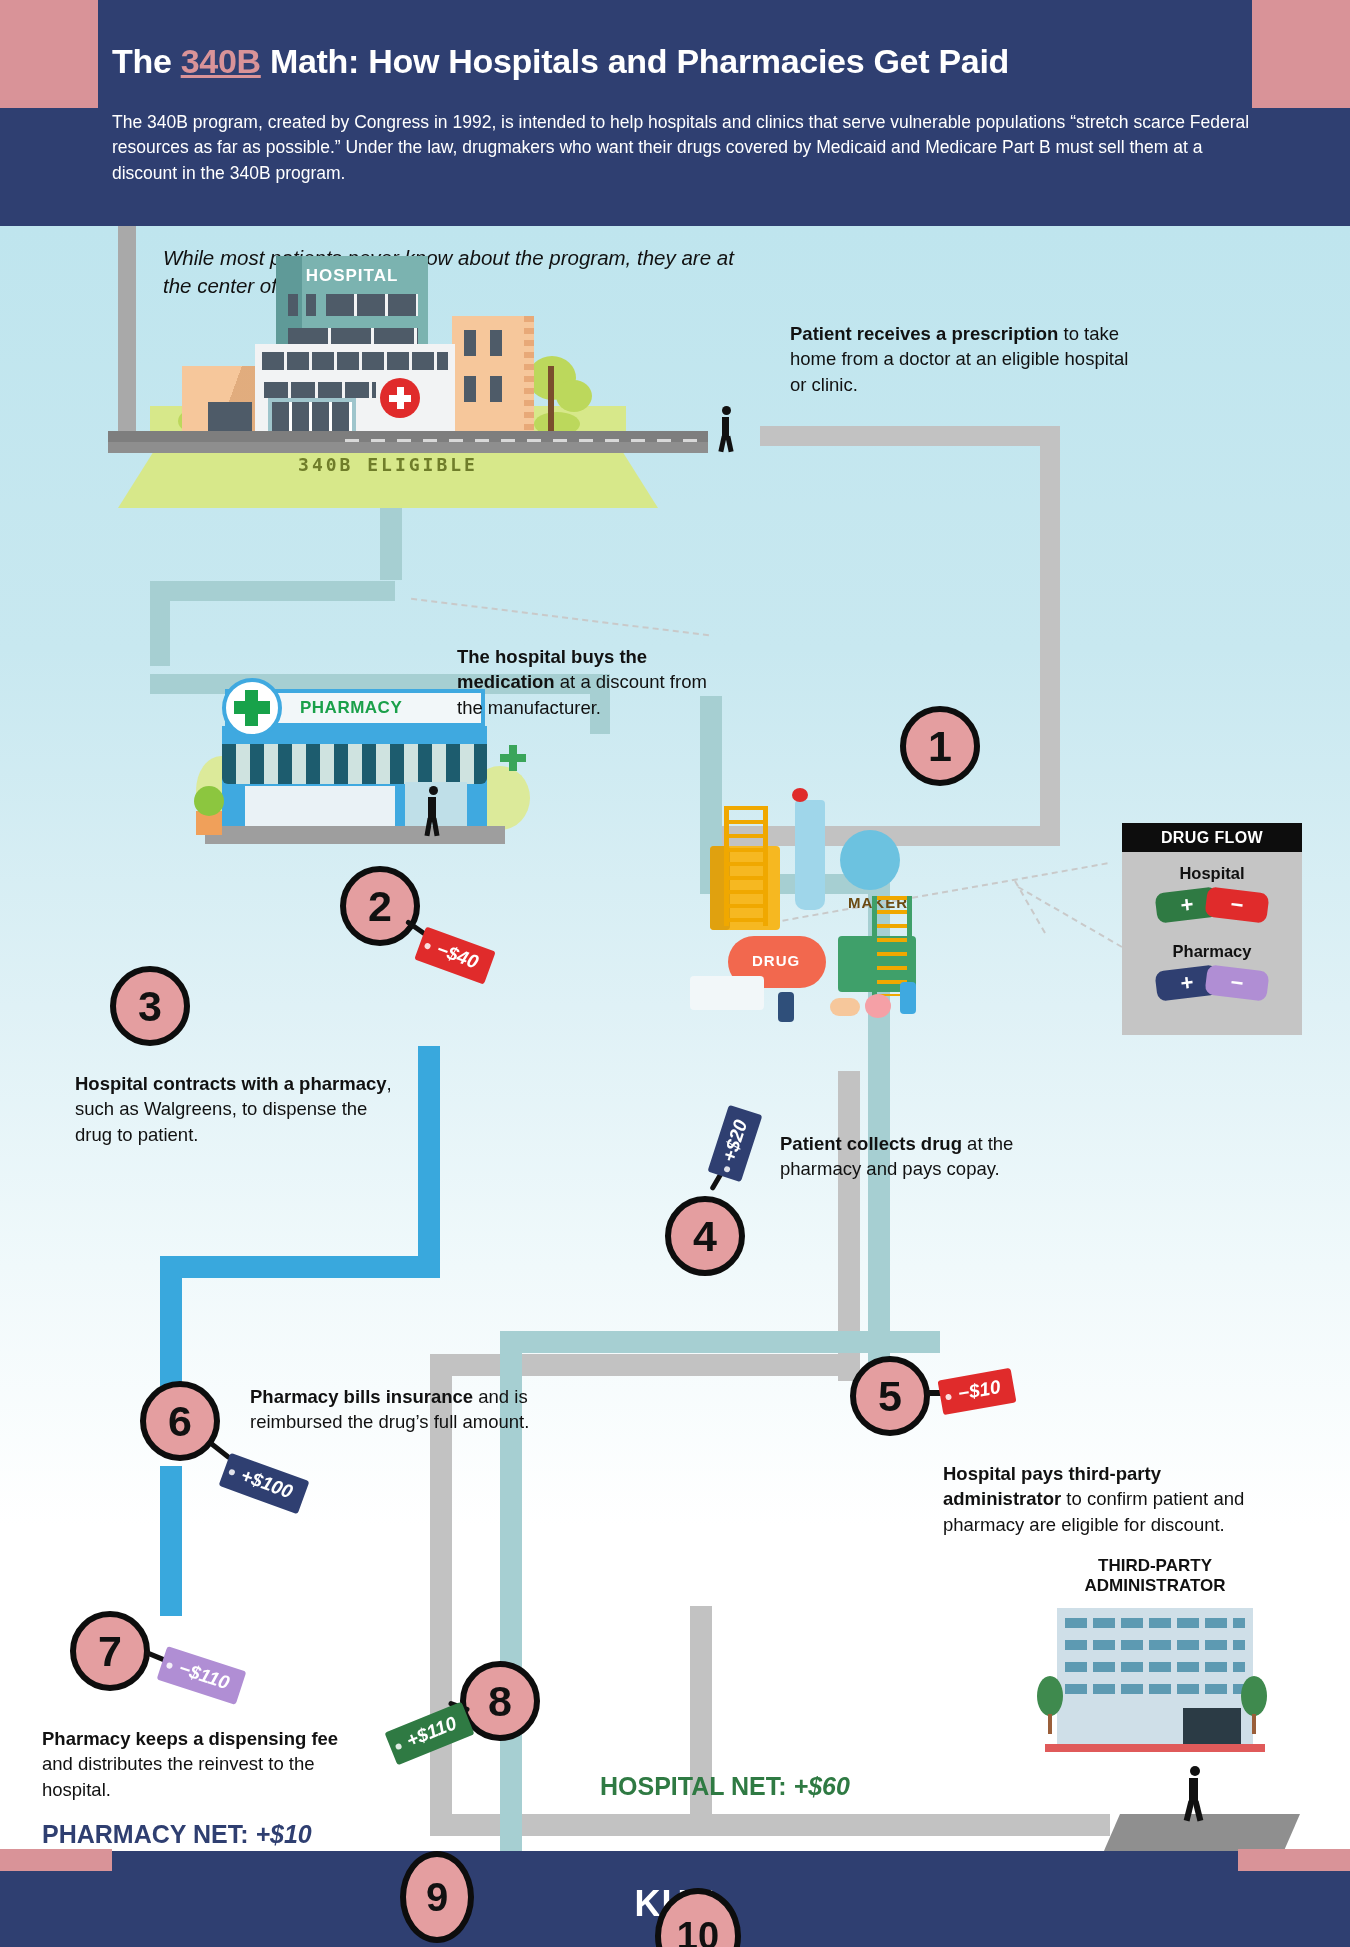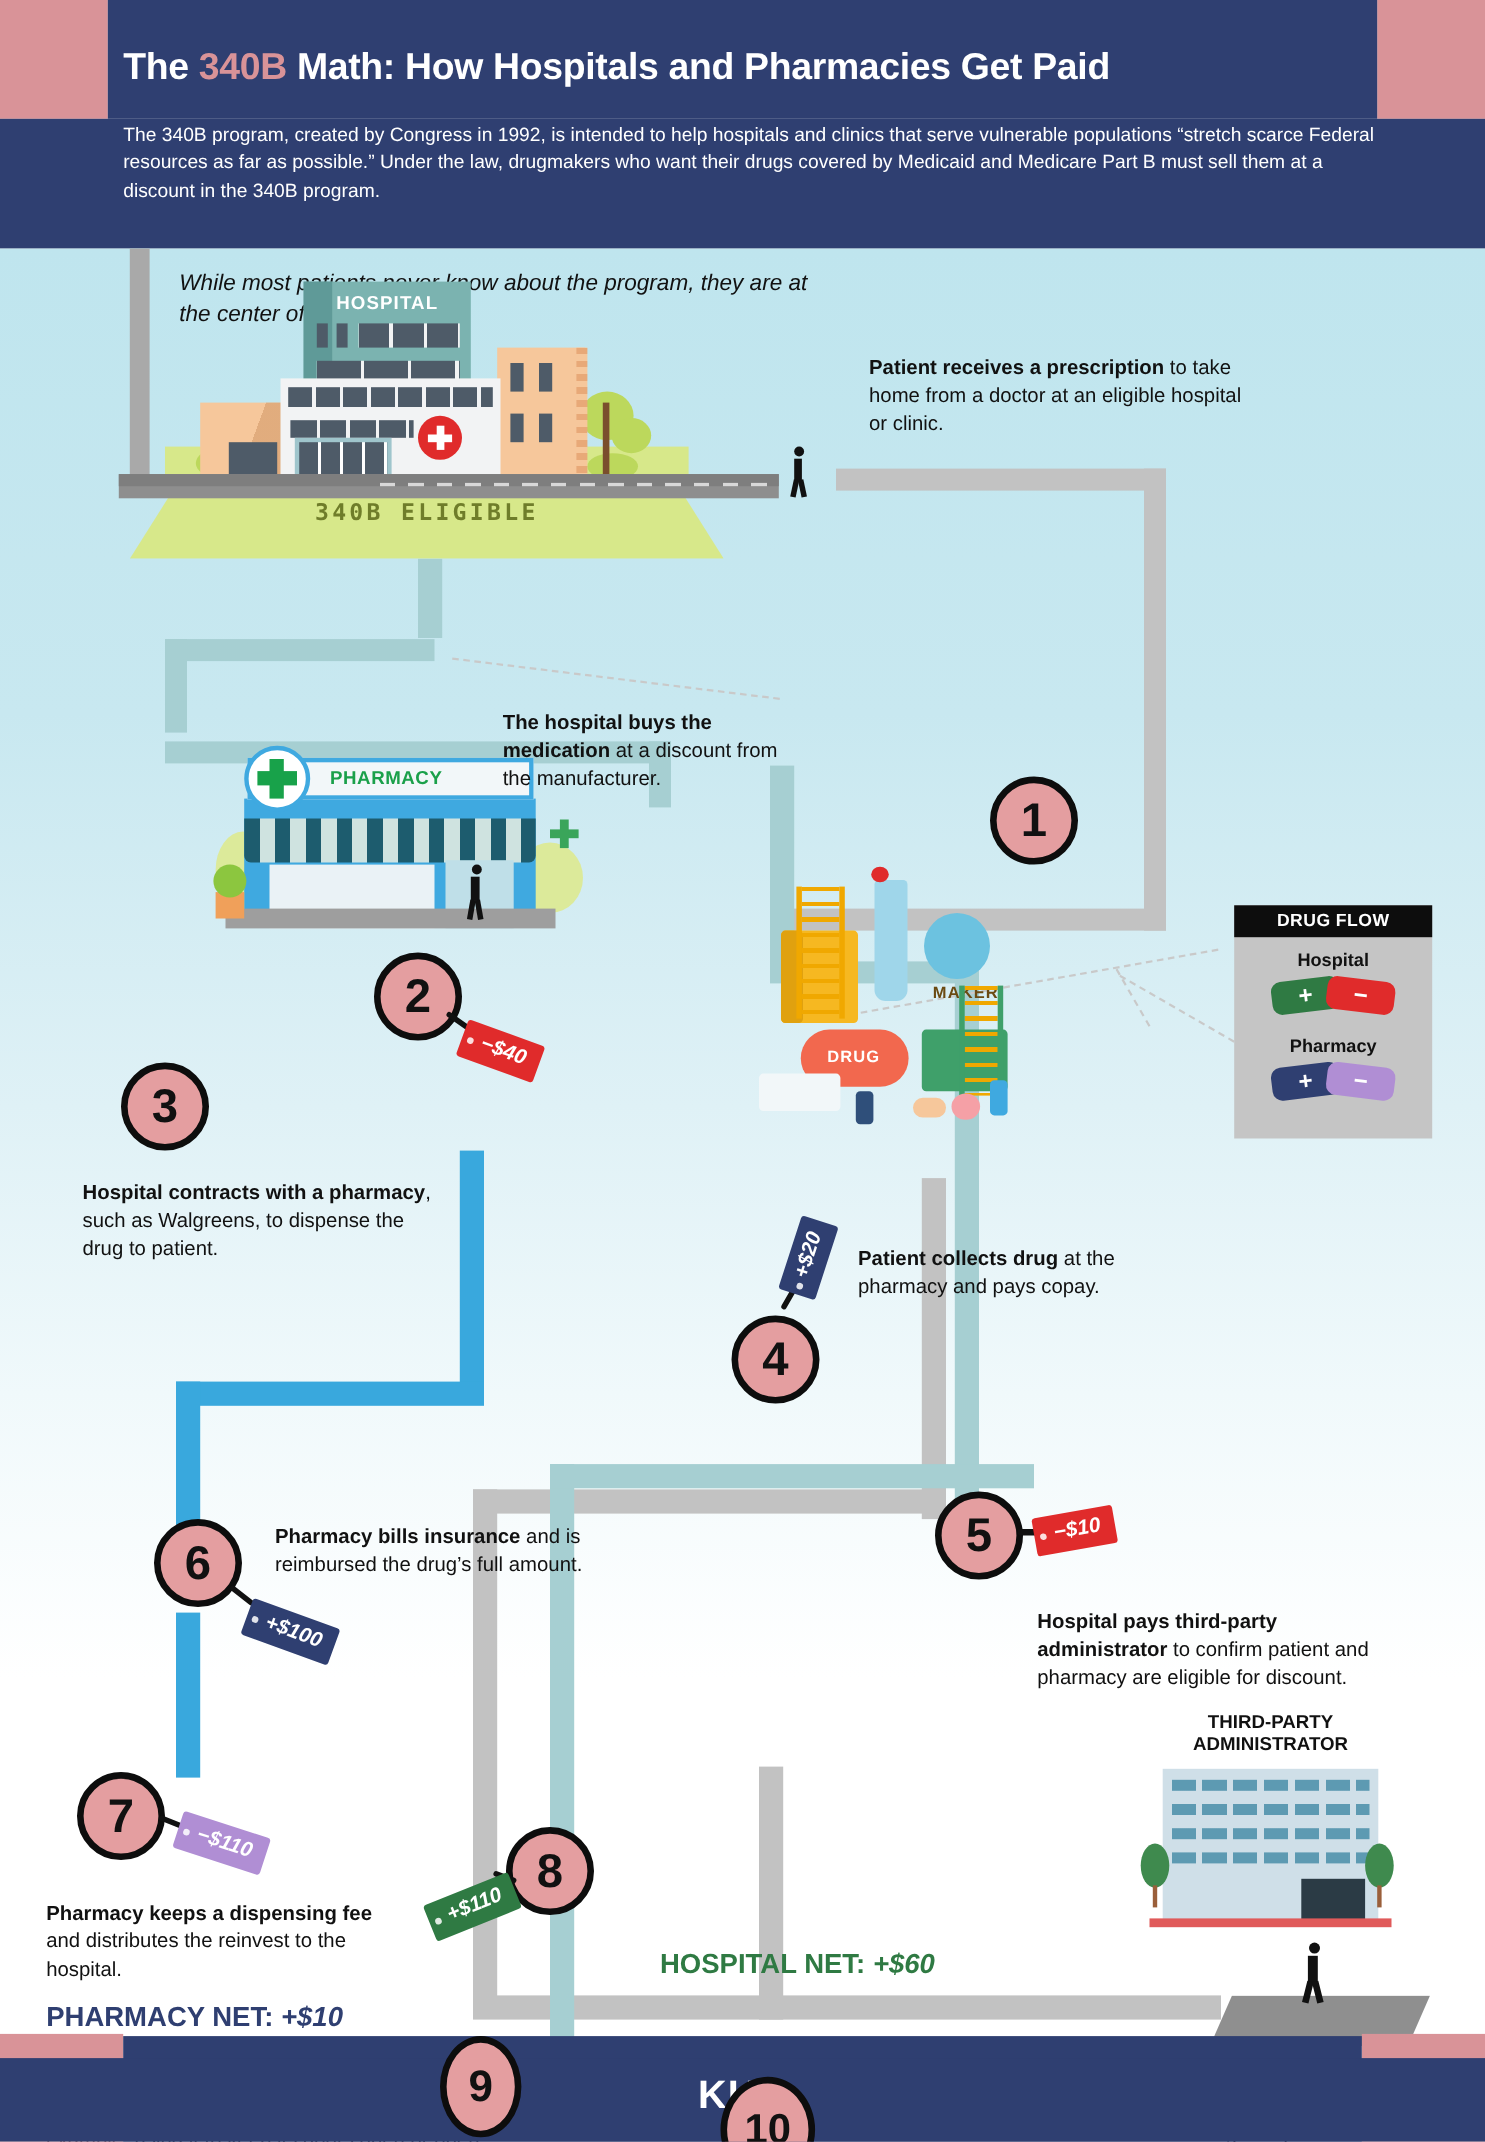--- a/index.html
+++ b/index.html
@@ -16,21 +16,21 @@
 
   
   .hdr-pink-l { position:absolute; left:0; top:0; width:98px; height:108px; background:#d99398; }
   .hdr-pink-r { position:absolute; right:0; top:0; width:98px; height:108px; background:#d99398; }
   .hdr-band { position:absolute; left:0; top:0; width:1350px; height:226px; background:#2f3f71; }
   .hdr-band.lower { top:108px; height:118px; }
   .hdr-title {
     position:absolute; left:112px; top:42px; width:1180px;
     font-size:34px; font-weight:bold; color:#ffffff; letter-spacing:-0.3px;
   }
-  .hdr-title .hl { color:#d99398; }
+  .hdr-title .hl { color:#d99398;text-decoration:underline; }
   .hdr-sub {
     position:absolute; left:112px; top:110px; width:1160px;
     font-size:17.5px; line-height:1.45; color:#ffffff;
   }
 
   
   .canvas {
     position:absolute; left:0; top:226px; width:1350px; height:1625px;
     background: linear-gradient(180deg,#bfe5ee 0%, #c8e8f0 26%, #dff1f6 48%, #f0f9fb 64%, #ffffff 80%, #ffffff 100%);
   }
@@ -130,21 +130,21 @@
                background:repeating-linear-gradient(180deg,#e8a978 0 6px, #f6c79b 6px 12px);}
   .h-left { position:absolute; left:182px; top:140px; width:82px; height:74px; background:#f6c79b; }
   .h-leftsh{position:absolute; left:182px; top:140px; width:82px; height:74px;
             background:linear-gradient(110deg,transparent 55%, rgba(200,140,90,.45) 55%);}
   .h-ldoor{ position:absolute; left:208px; top:176px; width:44px; height:38px; background:#4e5b68;}
   .h-cross{ position:absolute; left:380px; top:152px; width:40px; height:40px; border-radius:50%; background:#e02b2b;
             display:flex; align-items:center; justify-content:center;}
   .h-cross .cb{ position:absolute; width:22px; height:7px; background:#fff;}
   .h-cross .cb2{ width:7px; height:22px; }
   .h-eligible{ position:absolute; left:118px; top:228px; width:540px; text-align:center;
-               font-family:"DejaVu Sans Mono", monospace; font-size:21px; font-weight:bold;
+               font-family:"DejaVu Sans Mono", monospace; font-size:18px; font-weight:bold;
                color:#6f7d2a; letter-spacing:3px; }
   .bush { position:absolute; border-radius:50%; background:#bcd85c; }
   .tree-trunk{ position:absolute; background:#8a5a33; }
   .tree-top{ position:absolute; border-radius:50%; background:#bcd85c; }
 
   
   .ph-base { position:absolute; left:205px; top:600px; width:300px; height:18px; background:#9e9e9e; }
   .ph-body { position:absolute; left:222px; top:500px; width:265px; height:105px; background:#3fa9e0; }
   .ph-sign { position:absolute; left:225px; top:463px; width:260px; height:38px; background:#f2f7f9; border:4px solid #3fa9e0;}
   .ph-signtext{ position:absolute; left:300px; top:472px; width:180px; font-size:17px; font-weight:bold; color:#1aa04a; letter-spacing:.5px;}

